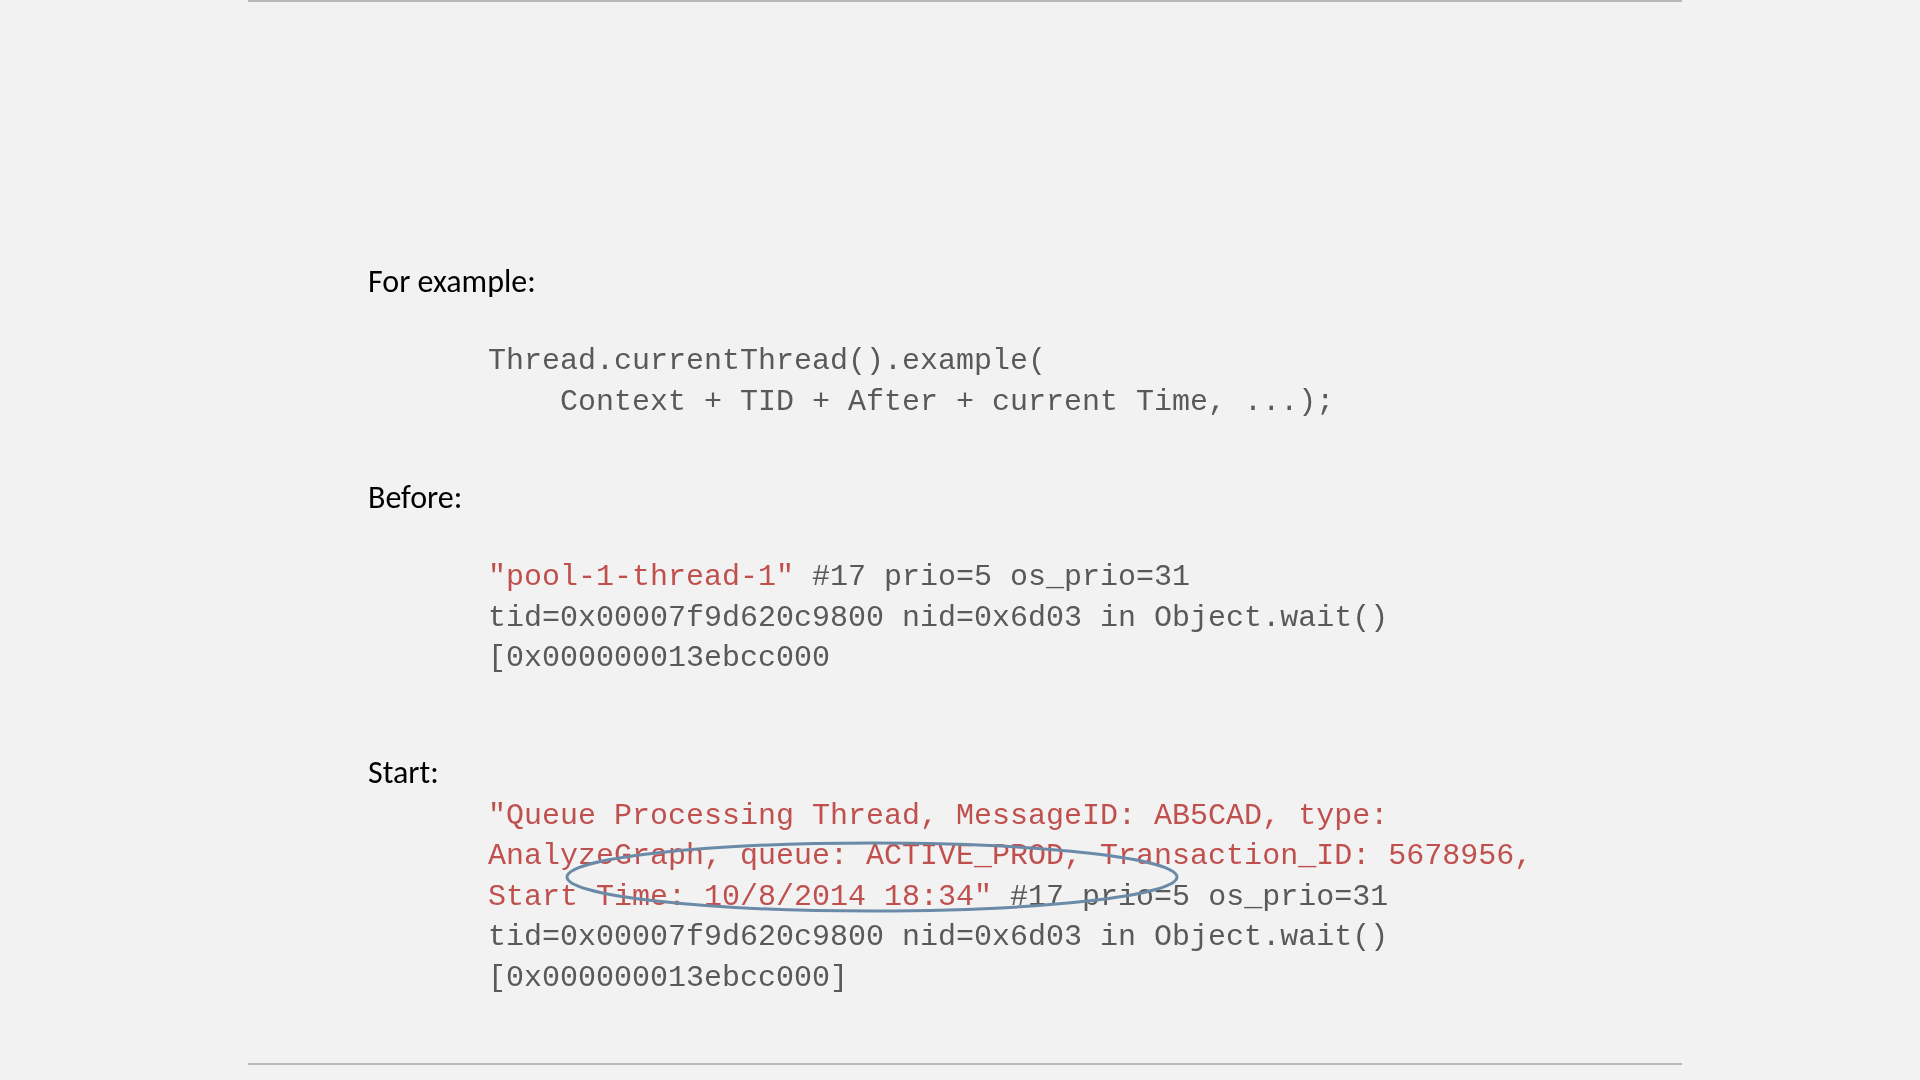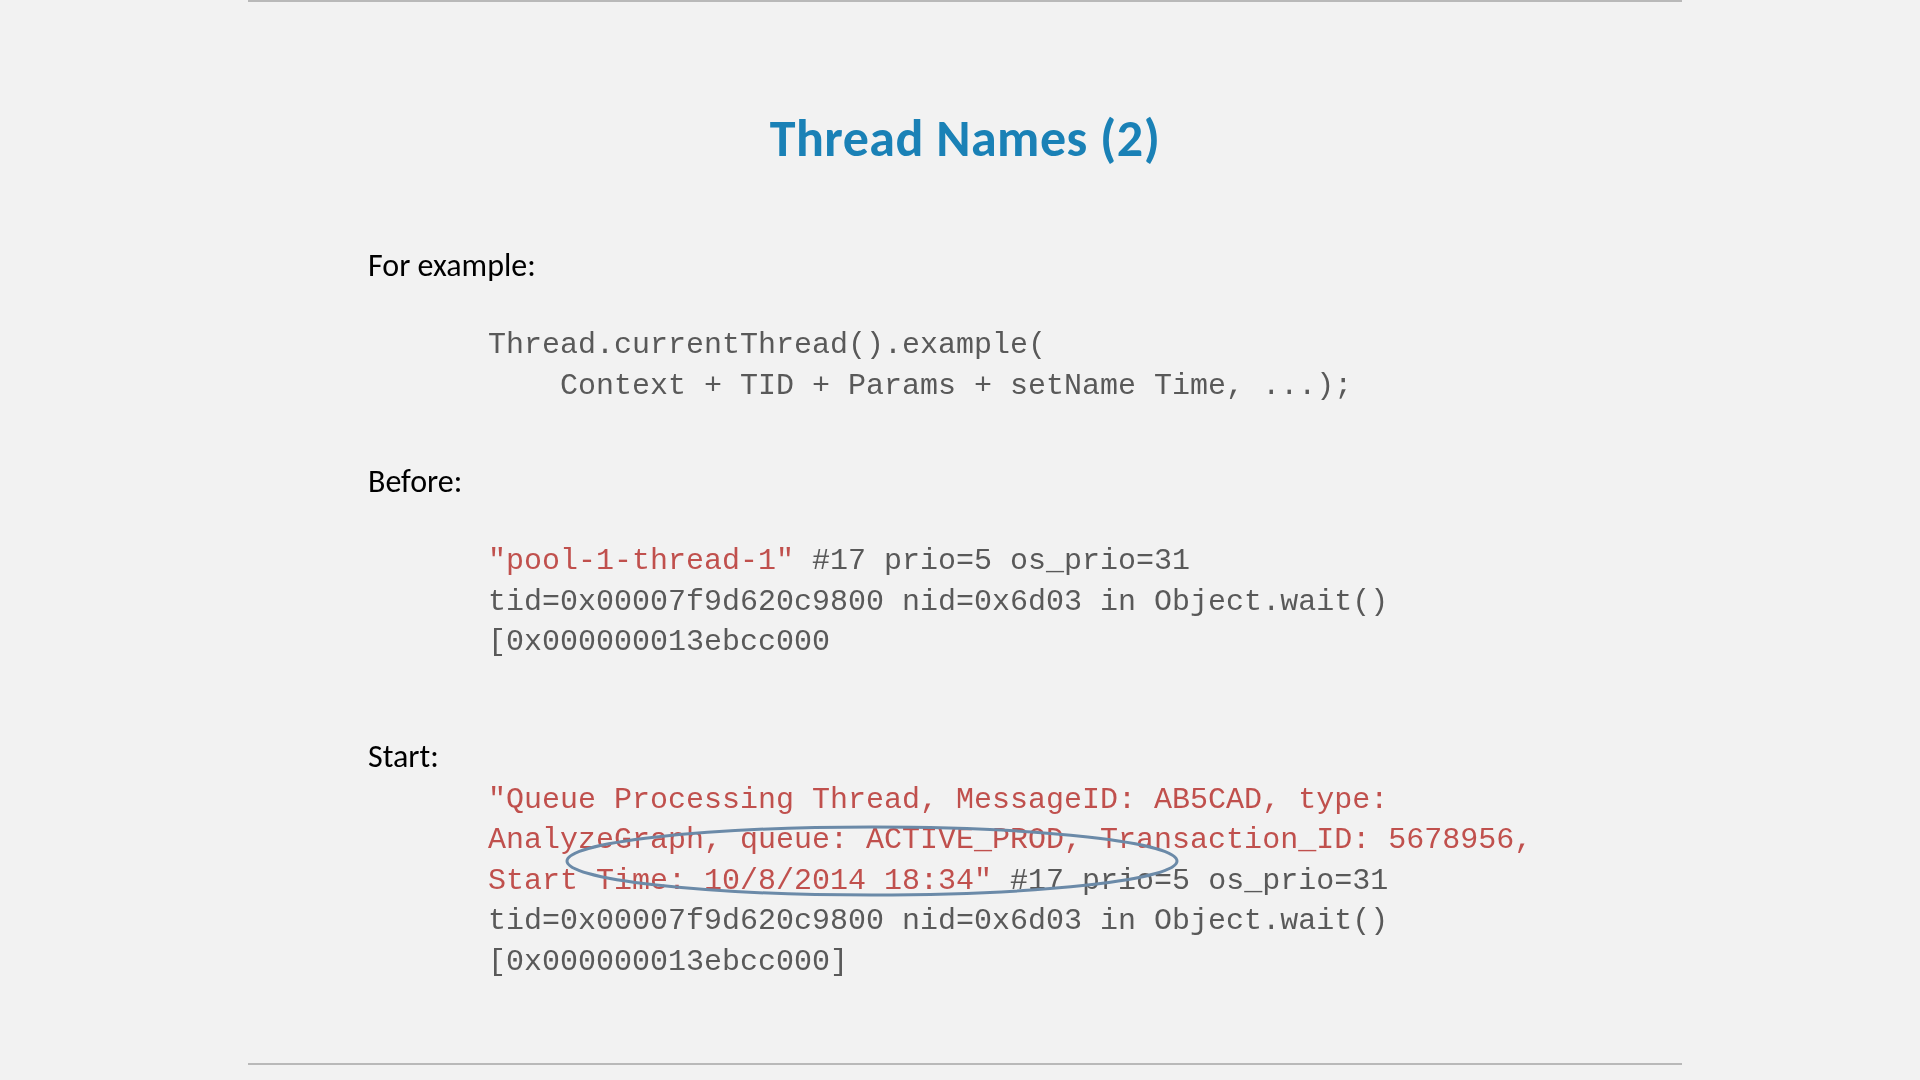--- a/index.html
+++ b/index.html
@@ -35,21 +35,21 @@
     left: 0;
     width: 100%;
     text-align: center;
     font-weight: 700;
     font-size: 52px;
     color: #1a81b6;
     letter-spacing: 0.5px;
   }
   .content {
     position: absolute;
-    top: 244px;
+    top: 260px;
     left: 120px;
     width: 1200px;
   }
   .label {
     font-size: 32px;
     font-weight: 400;
     color: #000;
     margin: 0;
   }
   .label-before { margin-top: 56px; }
@@ -73,28 +73,27 @@
     top: 42px;
     width: 620px;
     height: 78px;
     pointer-events: none;
   }
 </style>
 </head>
 <body>
 
 <div class="slide">
-  <div class="title">Thread Names (2)</div>
 
   <div class="content">
 
     <p class="label">For example:</p>
 
     <div class="code code-example"><span>Thread.currentThread().example(</span>
-<span>    Context + TID + Params + setName Time, ...);</span></div>
+<span>    Context + TID + After + current Time, ...);</span></div>
 
     <p class="label label-before">Before:</p>
 
     <div class="code code-before"><span class="red">"pool-1-thread-1"</span><span> #17 prio=5 os_prio=31</span>
 <span>tid=0x00007f9d620c9800 nid=0x6d03 in Object.wait()</span>
 <span>[0x000000013ebcc000</span></div>
 
     <p class="label label-after">Start:</p>
 
     <div class="code code-after"><svg class="ellipse" viewBox="0 0 620 78" preserveAspectRatio="none">

